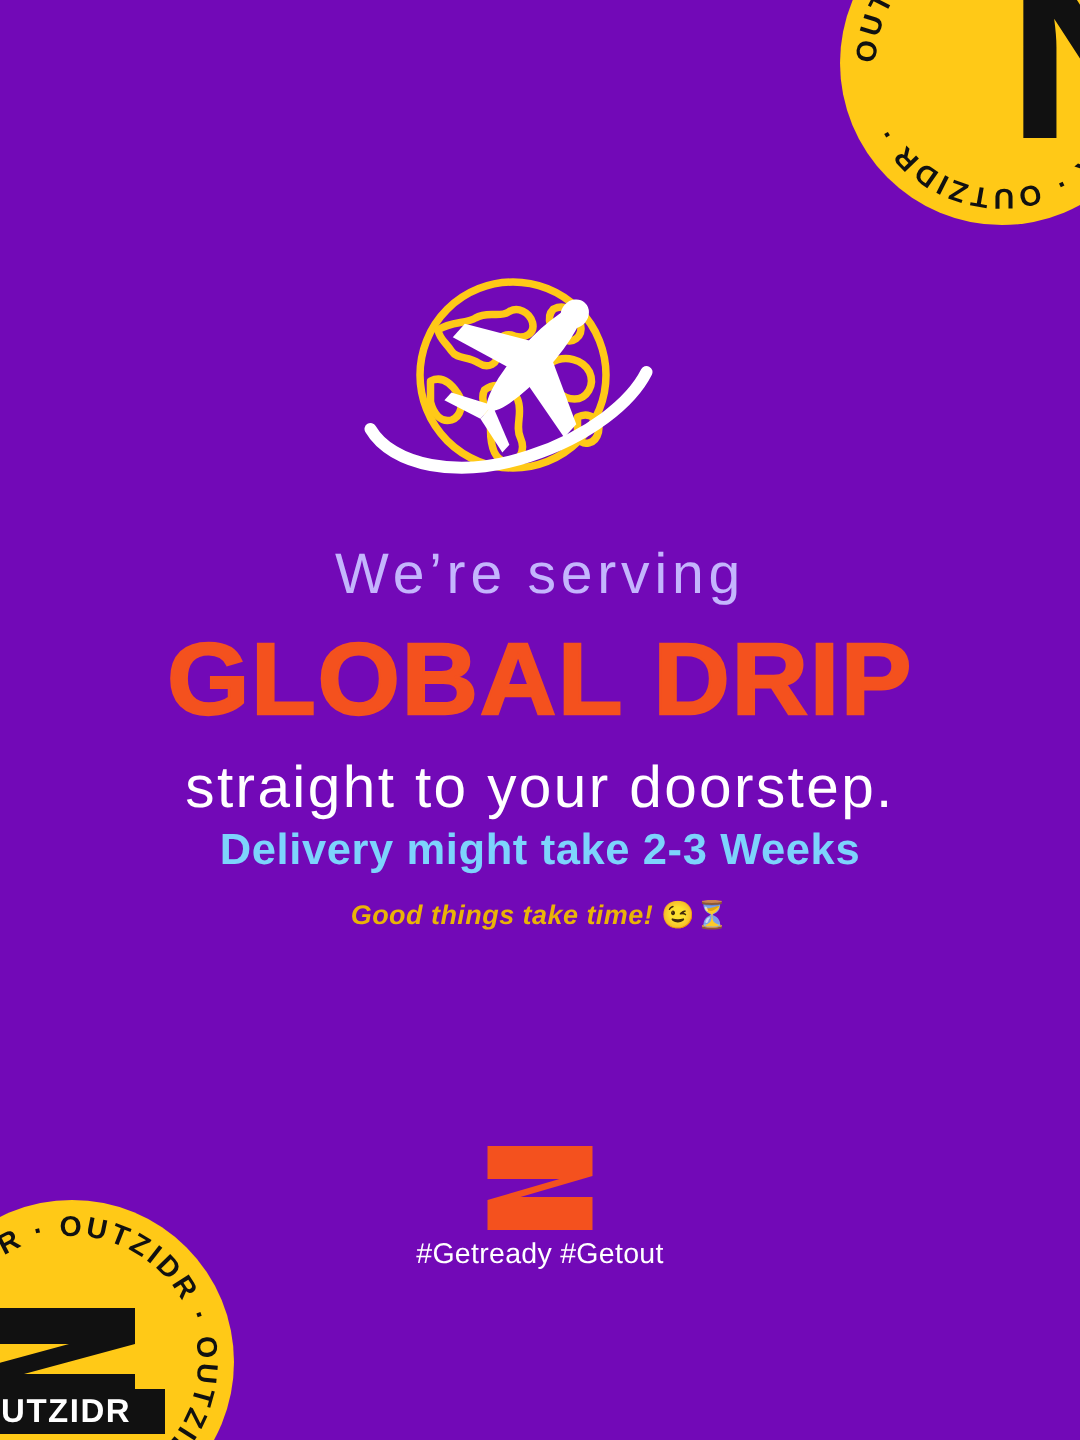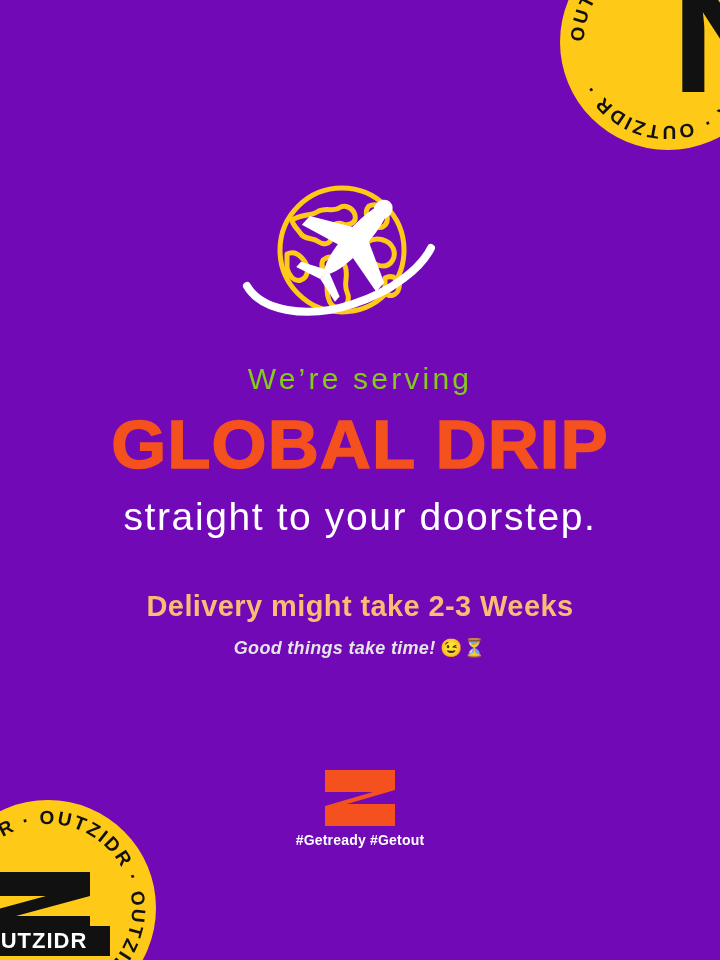--- a/index.html
+++ b/index.html
@@ -33,22 +33,22 @@
 
   
   .copy {
     position:absolute;
     left:0; right:0;
     top:362px;
     text-align:center;
     padding:0 24px;
   }
   .eyebrow {
-    color:#84cc16;
-    font-size:30px;
+    color:#c4b5fd;
+    font-size:38px;
     font-weight:400;
     letter-spacing:3.2px;
     line-height:1.15;
   }
   .headline {
     color:#F4511E;
     font-size:68px;
     font-weight:700;
     letter-spacing:1px;
     line-height:1.05;
@@ -58,50 +58,49 @@
   }
   .subline {
     color:#FFFFFF;
     font-size:39px;
     font-weight:400;
     letter-spacing:1.6px;
     line-height:1.2;
     margin-top:14px;
   }
   .delivery {
-    color:#fdba74;
+    color:#7dd3fc;
     font-size:29px;
     font-weight:700;
     letter-spacing:0.4px;
     line-height:1.2;
-    margin-top:48px;
   }
   .tagline {
-    color:#e5e5e5;
+    color:#eab308;
     font-size:18px;
     font-weight:700;
     font-style:italic;
     letter-spacing:0.3px;
     line-height:1.3;
     margin-top:14px;
   }
   .tagline .emoji { font-style:normal; font-weight:400; }
 
   
   .footer {
     position:absolute;
     left:0; right:0;
     bottom:112px;
     text-align:center;
   }
   .zmark { display:block; margin:0 auto; }
   .hashtags {
     color:#FFFFFF;
-    font-size:14px;
-    font-weight:700;
+    font-size:19px;
+    font-weight:400;
     letter-spacing:0.2px;
     margin-top:4px;
   }
 </style>
 </head>
 <body>
 
 <div class="poster">
 
   <div class="badge badge-tr">

